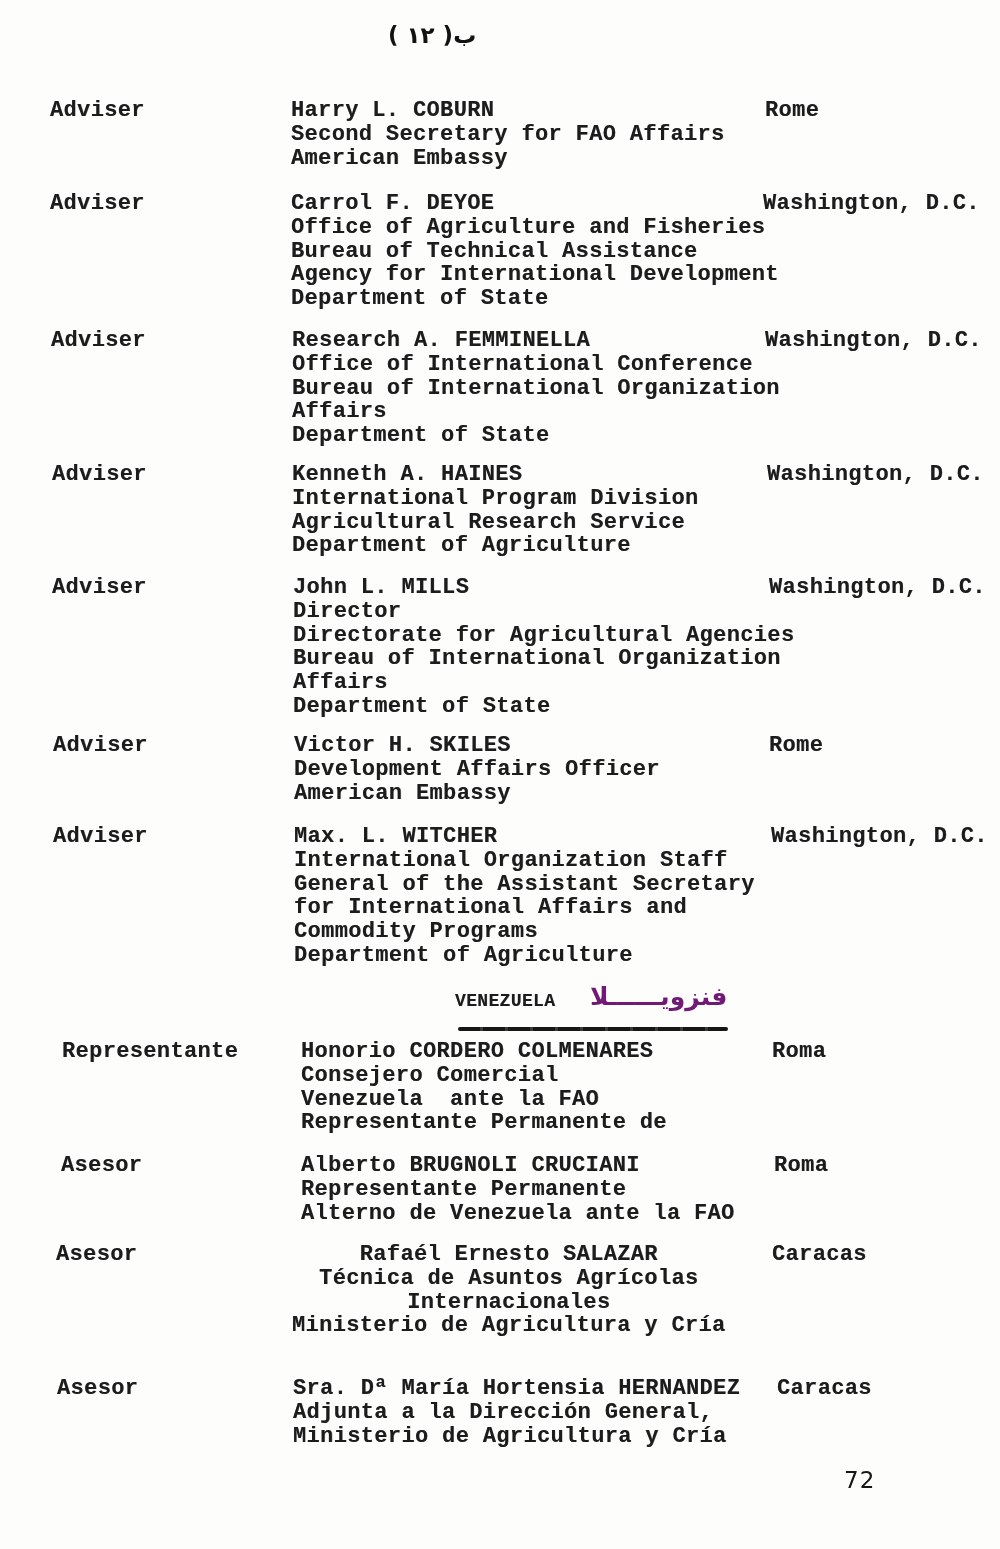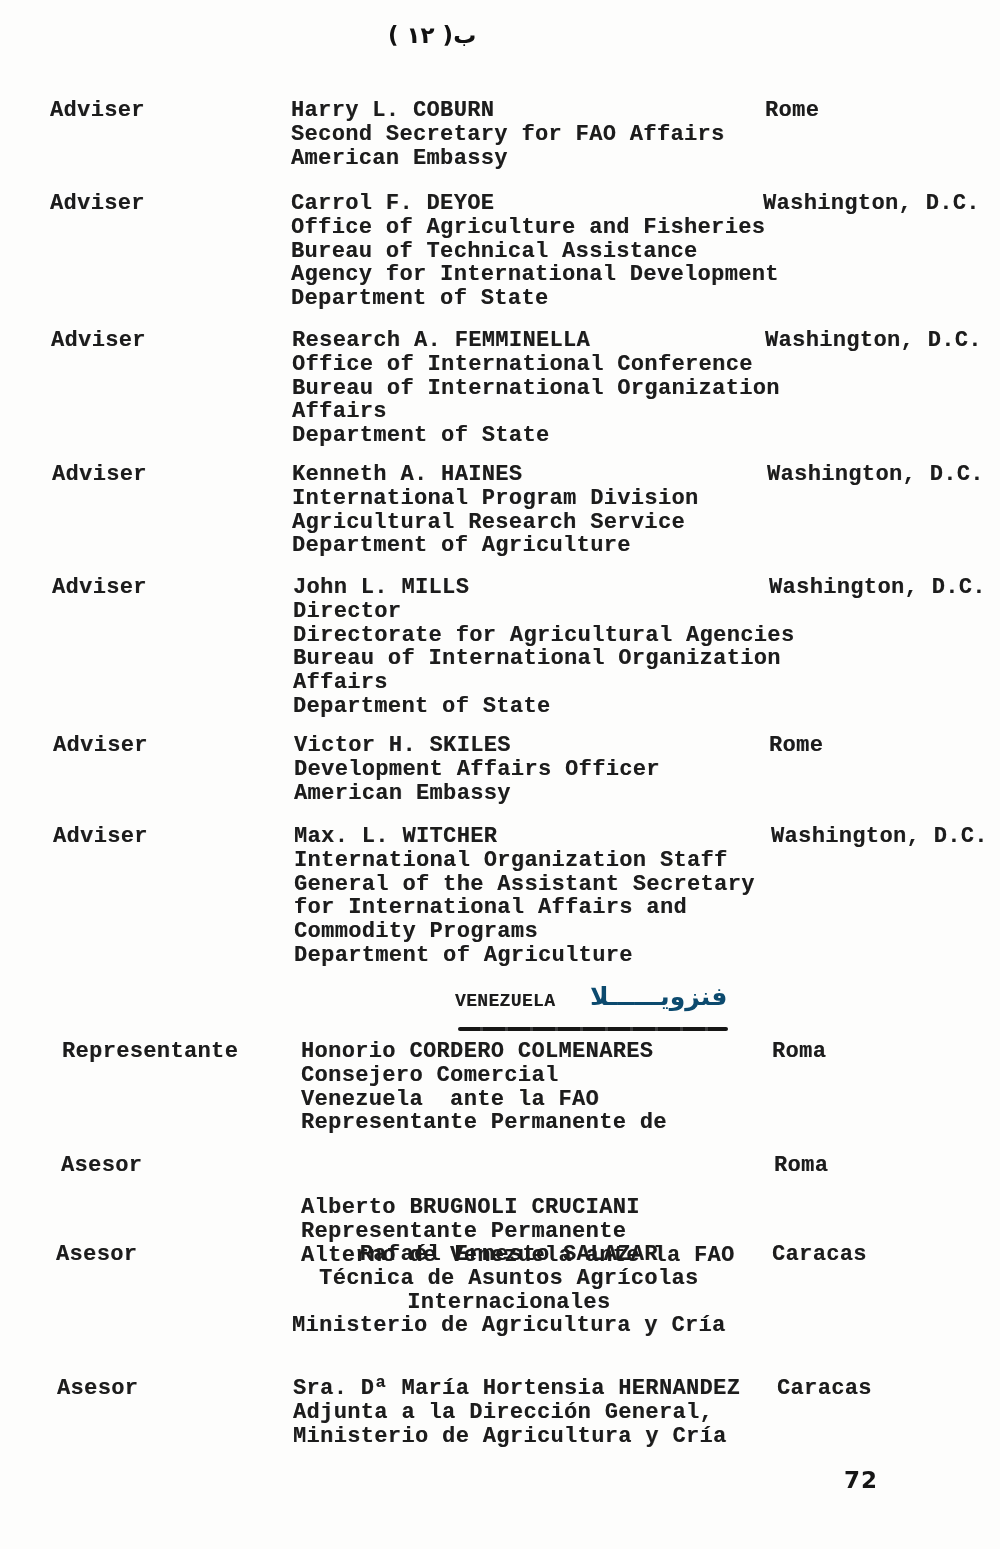--- a/index.html
+++ b/index.html
@@ -28,32 +28,32 @@
   }
   .line{white-space:pre;}
   .country-header-en{
     position:absolute;left:455px;top:991px;
     font-size:18px;letter-spacing:0.35px;
     text-shadow:0.3px 0.3px 0.4px rgba(25,25,25,0.45);
   }
   .country-header-ar{
     position:absolute;left:590px;top:982px;
     font-family:"DejaVu Sans",sans-serif;
-    font-weight:700;font-size:25px;color:#0c4a6e;
+    font-weight:700;font-size:25px;color:#701a75;
     white-space:pre;
   }
   .country-underline{
     position:absolute;left:458px;top:1027px;width:270px;height:4px;
     background:repeating-linear-gradient(90deg,#161616 0 22px,#3a3a3a 22px 25px);
     border-radius:2px;
   }
   .page-number{
     position:absolute;left:844px;top:1467px;
     font-family:"DejaVu Sans",sans-serif;
-    font-weight:700;font-size:23px;color:#161616;letter-spacing:1px;
+    font-weight:400;font-size:23px;color:#161616;letter-spacing:1px;
   }
 </style>
 </head>
 <body>
 
 <div class="page">
 
   <div class="arabic-page-header" dir="ltr">( ١٢ )ب</div>
 
   <div id="entries">
@@ -92,21 +92,21 @@
         <div class="col" style="left: 294px;"><div class="line">Max. L. WITCHER</div><div class="line">International Organization Staff</div><div class="line">General of the Assistant Secretary</div><div class="line">for International Affairs and</div><div class="line">Commodity Programs</div><div class="line">Department of Agriculture</div></div>
         <div class="col" style="left: 771px;">Washington, D.C.</div>
       </div>
       <div class="entry" style="top: 1040px;">
         <div class="col" style="left: 62px;">Representante</div>
         <div class="col" style="left: 301px;"><div class="line">Honorio CORDERO COLMENARES</div><div class="line">Consejero Comercial</div><div class="line">Venezuela  ante la FAO</div><div class="line">Representante Permanente de</div></div>
         <div class="col" style="left: 772px;">Roma</div>
       </div>
       <div class="entry" style="top: 1154px;">
         <div class="col" style="left: 61px;">Asesor</div>
-        <div class="col" style="left: 301px; margin-top: 42px;"><div class="line">Alberto BRUGNOLI CRUCIANI</div><div class="line">Representante Permanente</div><div class="line">Alterno de Venezuela ante la FAO</div></div>
+        <div class="col" style="left: 301px;"><div class="line">Alberto BRUGNOLI CRUCIANI</div><div class="line">Representante Permanente</div><div class="line">Alterno de Venezuela ante la FAO</div></div>
         <div class="col" style="left: 774px;">Roma</div>
       </div>
       <div class="entry" style="top: 1243px;">
         <div class="col" style="left: 56px;">Asesor</div>
         <div class="col" style="left: 292px; text-align: center;"><div class="line">Rafaél Ernesto SALAZAR</div><div class="line">Técnica de Asuntos Agrícolas</div><div class="line">Internacionales</div><div class="line">Ministerio de Agricultura y Cría</div></div>
         <div class="col" style="left: 772px;">Caracas</div>
       </div>
       <div class="entry" style="top: 1377px;">
         <div class="col" style="left: 57px;">Asesor</div>
         <div class="col" style="left: 293px;"><div class="line">Sra. Dª María Hortensia HERNANDEZ</div><div class="line">Adjunta a la Dirección General,</div><div class="line">Ministerio de Agricultura y Cría</div></div>

